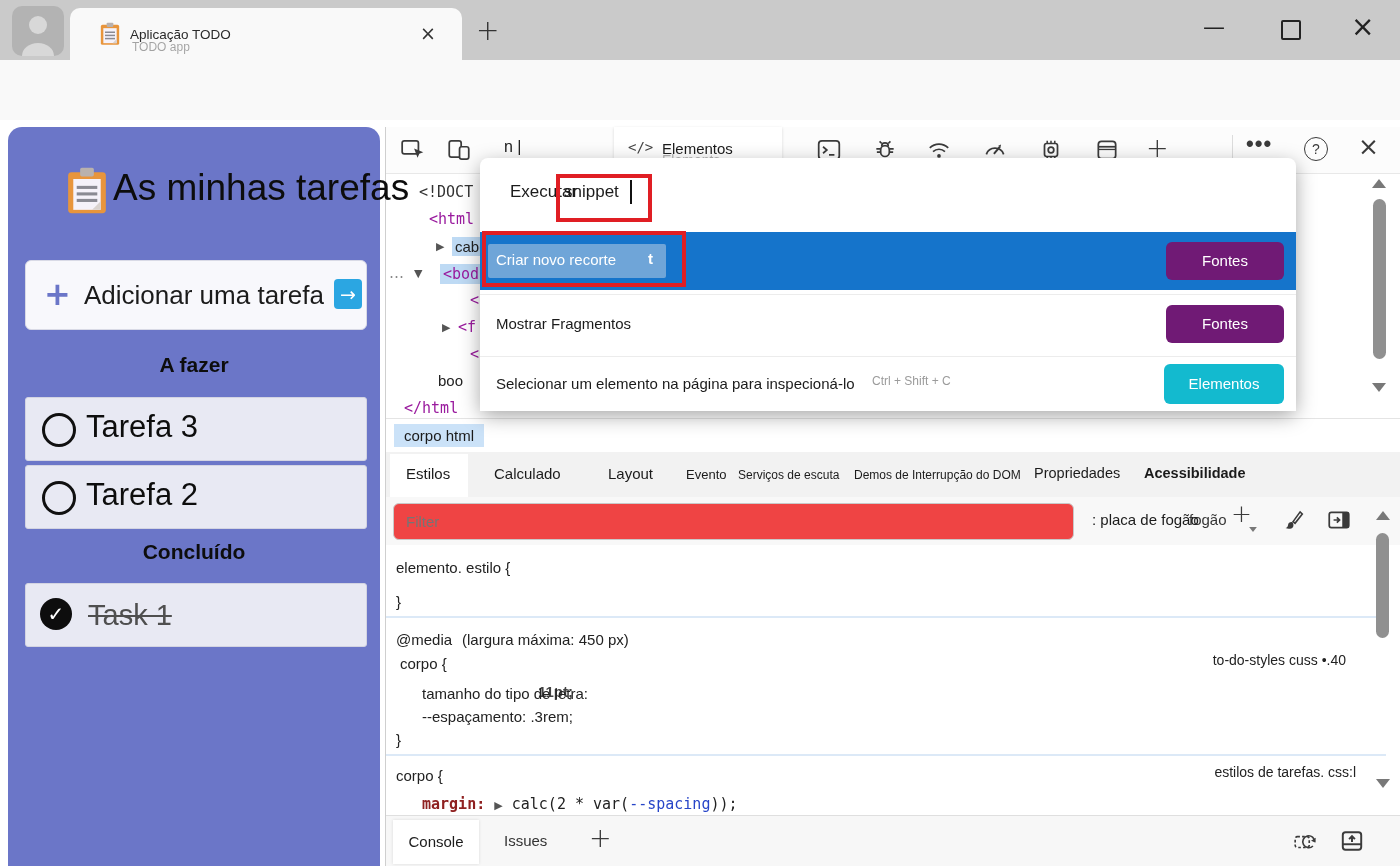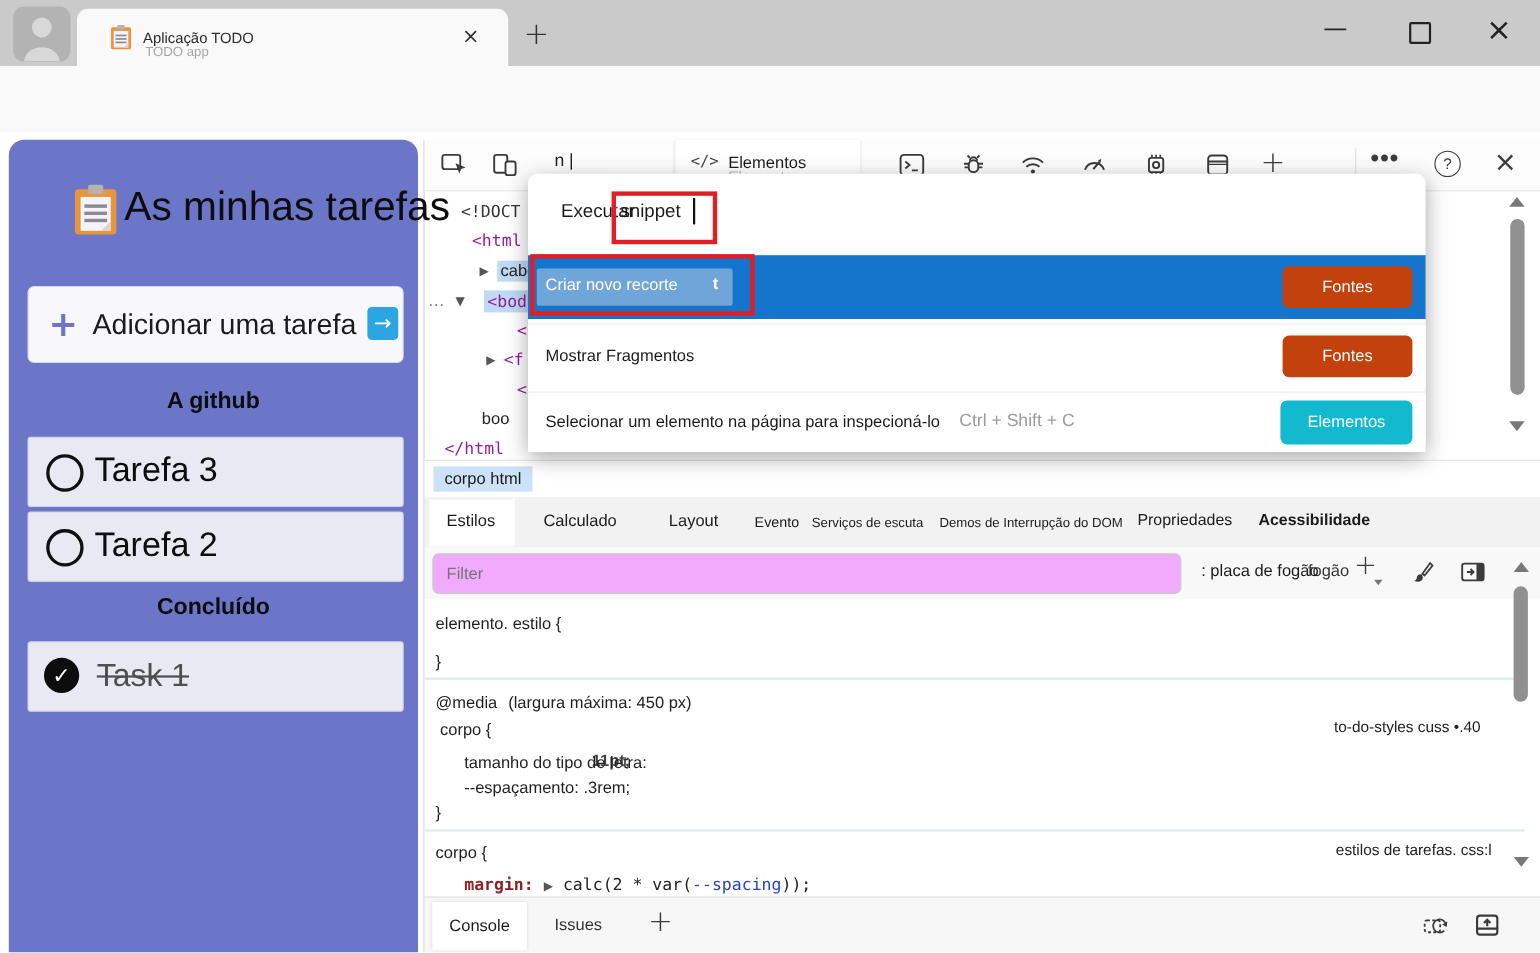--- a/index.html
+++ b/index.html
@@ -63,21 +63,21 @@
 
   .breadcrumb{left:0;top:291px;width:1015px;height:34px;background:#fff;border-top:1px solid #e4e4e4;}
   .crumb-hl{left:8px;top:5px;background:#cbe2f8;padding:3px 10px;font-size:15px;color:#1b1b1b;}
 
   .style-tabs{left:0;top:325px;width:1015px;height:45px;background:#f2f2f2;border-bottom:1px solid #e0e0e0;}
   .stab{top:13px;color:#1b1b1b;white-space:nowrap;}
   .stab-active-bg{left:4px;top:2px;width:78px;height:43px;background:#fff;}
 
   .filter-row{left:0;top:370px;width:1015px;height:48px;background:#f8f8f8;}
   .filter-input{left:7px;top:6px;width:655px;height:35px;border:1px solid #c9c9c9;border-radius:6px;
-                background:#f0abfc;font-size:15px;padding:0 12px;color:#333;outline:none;
+                background:#ef4444;font-size:15px;padding:0 12px;color:#333;outline:none;
                 font-family:"Liberation Sans",sans-serif;}
   .pseudo{left:706px;top:14px;font-size:15px;color:#1b1b1b;white-space:nowrap;}
   .pseudo-ov{left:803px;top:14px;font-size:15px;font-weight:normal;color:#000;opacity:.8;}
 
   .rules{left:0;top:418px;width:1000px;height:270px;background:#fff;overflow:hidden;font-size:15px;color:#222;}
   .rule-div{left:0;width:1000px;height:2px;background:#dce9f7;}
   .src{font-size:14px;color:#222;white-space:nowrap;}
 
   .drawer{left:0;top:688px;width:1015px;height:51px;background:#f7f7f7;border-top:1px solid #dfdfdf;}
   .console-tab{left:7px;top:4px;width:86px;height:44px;background:#fff;box-shadow:0 0 3px rgba(0,0,0,.12);
@@ -88,21 +88,21 @@
   .tri-down{width:0;height:0;border-left:7px solid transparent;border-right:7px solid transparent;border-top:9px solid #787878;}
 
   
   .palette{left:480px;top:158px;width:816px;height:252px;background:#fff;border-radius:8px;
            box-shadow:0 6px 20px rgba(0,0,0,.35);z-index:10;}
   .pal-cmd{left:30px;top:24px;font-size:17px;color:#1b1b1b;}
   .pal-typed{left:84px;top:24px;font-size:17px;color:#1b1b1b;}
   .pal-caret{left:150px;top:22px;width:2px;height:24px;background:#111;}
   .pal-row{left:0;width:816px;}
   .badge{width:118px;height:38px;border-radius:6px;color:#fff;font-size:15px;text-align:center;line-height:38px;}
-  .badge-gray{background:#c2410c;}
+  .badge-gray{background:#701a75;}
   .badge-teal{background:#13bacf;}
   .annotation{border:4px solid #e01e24;z-index:20;}
 </style>
 </head>
 <body>
 
 <div class="abs titlebar">
   <div class="abs avatar">
     <svg width="52" height="50" viewBox="0 0 52 50">
       <circle cx="26" cy="19" r="9" fill="#d8d8d8"></circle>
@@ -169,21 +169,21 @@
     <path d="M20 20 L20 25 L15 25 Z" fill="#d9d2cf"></path>
   </svg>
   <div class="abs app-title">As minhas tarefas</div>
 
   <div class="abs add-card">
     <span class="abs add-plus glyph">+</span>
     <span class="abs add-label">Adicionar uma tarefa</span>
     <div class="abs add-go glyph">→</div>
   </div>
 
-  <div class="abs section-label" style="top:226px;">A github</div>
+  <div class="abs section-label" style="top:226px;">A fazer</div>
 
   <div class="abs task-card" style="top:270px;">
     <div class="abs task-circle"></div>
     <span class="abs task-label">Tarefa 3</span>
   </div>
   <div class="abs task-card" style="top:338px;">
     <div class="abs task-circle"></div>
     <span class="abs task-label">Tarefa 2</span>
   </div>
 
@@ -362,19 +362,19 @@
     <div class="abs badge badge-gray" style="right:12px;top:10px;">Fontes</div>
   </div>
 
   <div class="abs pal-row" style="top:136px;height:58px;background:#fff;border-top:1px solid #ececec;">
     <span class="abs" style="left:16px;top:20px;font-size:15px;color:#1b1b1b;">Mostrar Fragmentos</span>
     <div class="abs badge badge-gray" style="right:12px;top:10px;">Fontes</div>
   </div>
 
   <div class="abs pal-row" style="top:198px;height:54px;background:#fff;border-top:1px solid #ececec;">
     <span class="abs" style="left:16px;top:18px;font-size:15px;color:#1b1b1b;white-space:nowrap;">Selecionar um elemento na página para inspecioná-lo</span>
-    <span class="abs" style="left:392px;top:17px;font-size:16px;color:#9b9b9b;white-space:nowrap;">Ctrl + Shift + C</span>
+    <span class="abs" style="left:392px;top:17px;font-size:12px;color:#9b9b9b;white-space:nowrap;">Ctrl + Shift + C</span>
     <div class="abs badge badge-teal" style="right:12px;top:7px;width:120px;height:40px;line-height:40px;">Elementos</div>
   </div>
 </div>
 
 <div class="abs annotation" style="left:556px;top:174px;width:88px;height:40px;"></div>
 <div class="abs annotation" style="left:482px;top:231px;width:196px;height:48px;"></div>
 
 </body></html>

